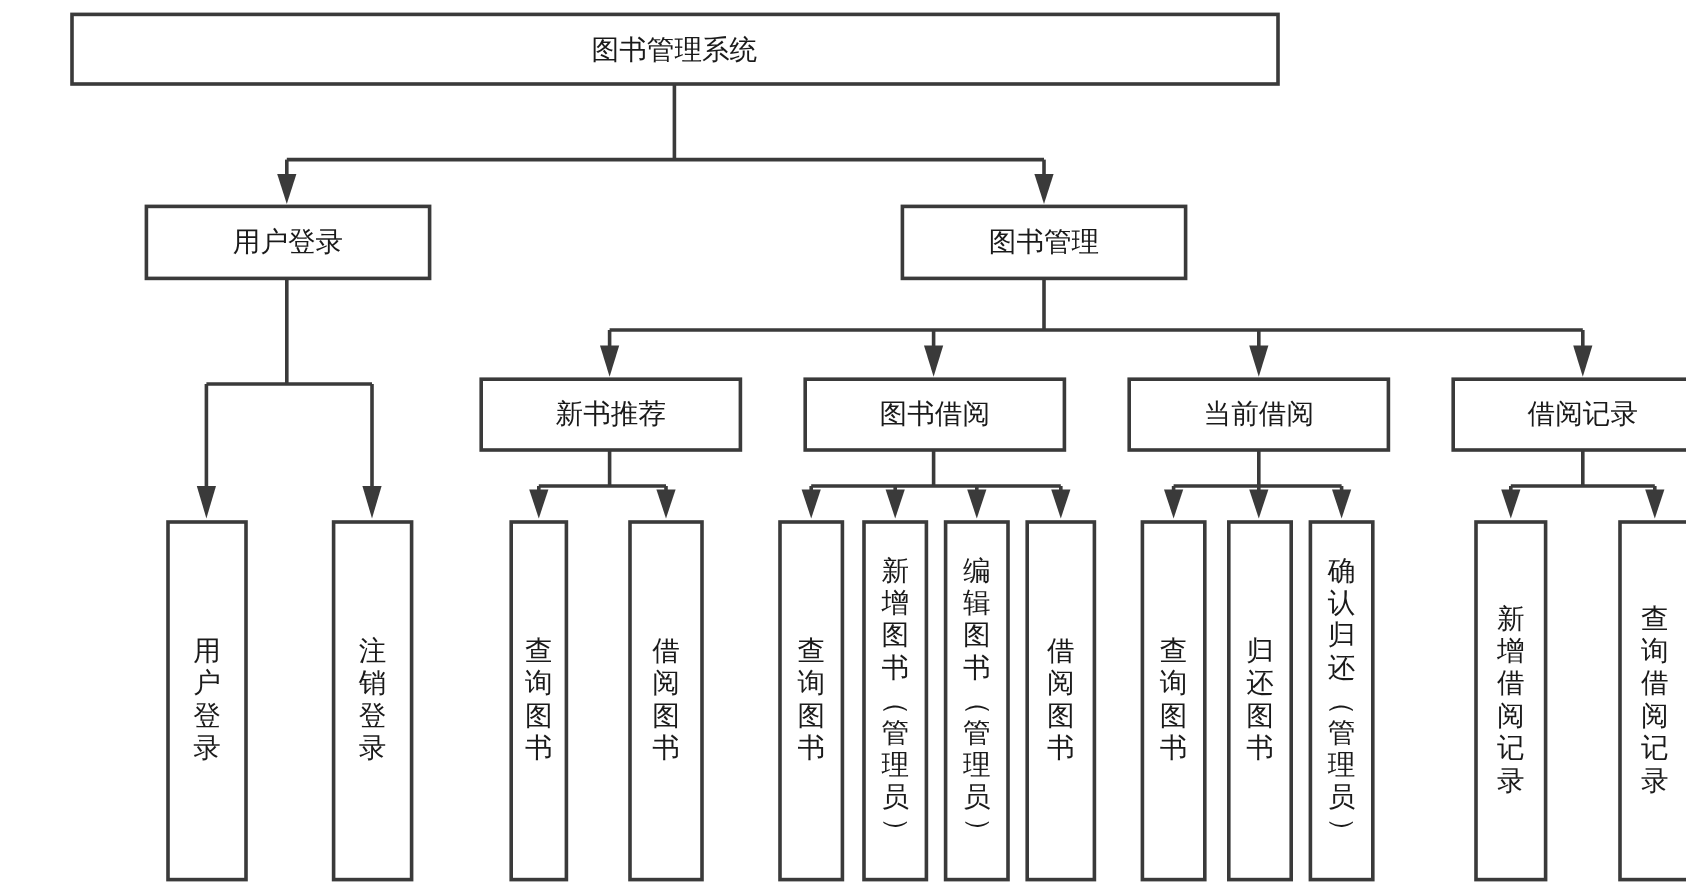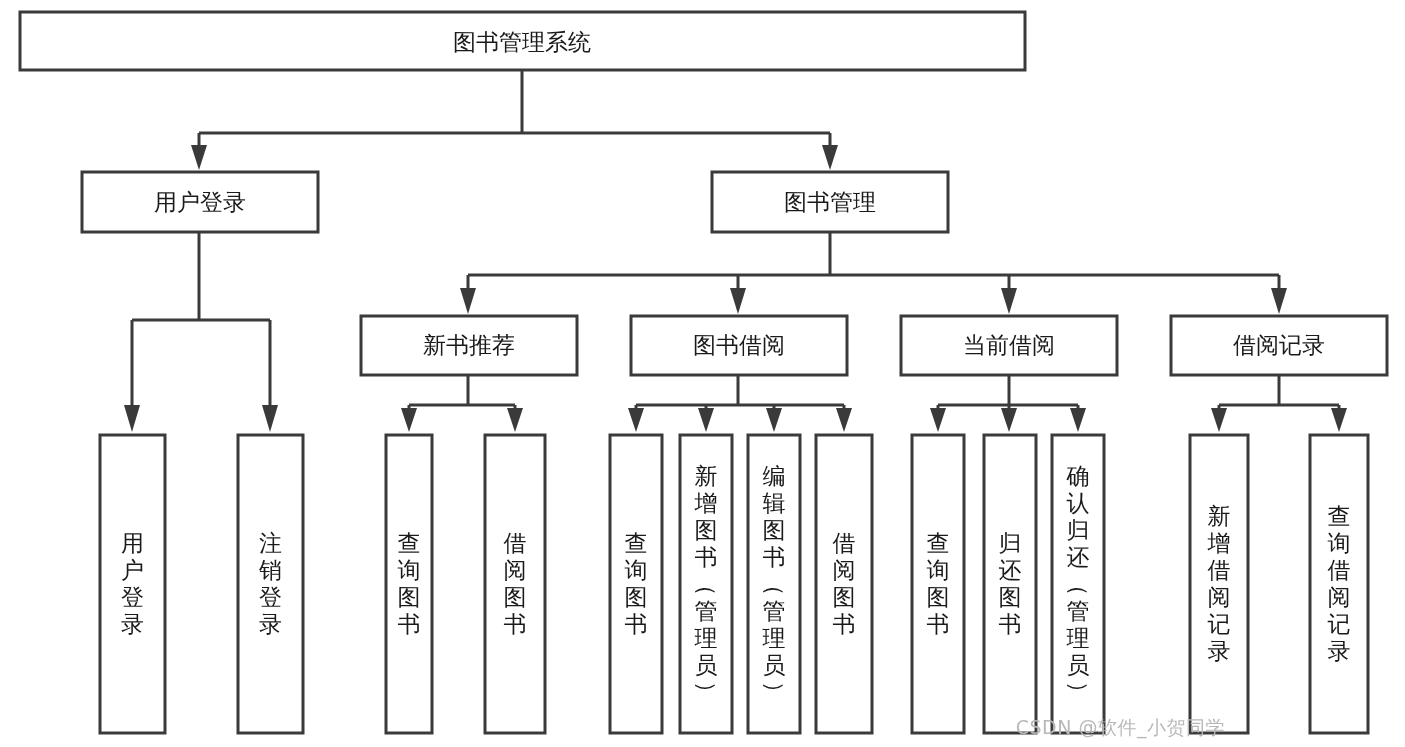--- a/index.html
+++ b/index.html
@@ -10,20 +10,21 @@
   body {
     width: 1405px;
     height: 747px;
     font-family: "DejaVu Sans", "Liberation Sans", sans-serif;
     overflow: hidden;
   }
   #diagram-root {
     position: relative;
     width: 1233px;
     height: 747px;
+    margin-left: 40px;
   }
   svg.diagram-canvas {
     position: absolute;
     top: 0;
     left: 0;
     width: 1405px;
     height: 747px;
   }
   .node-box {
     fill: #ffffff;
@@ -205,14 +206,13 @@
       <div class="leaf-label" style="left: 680px; top: 462.5px; width: 52px;"><span class="ch" style="height: 27px; line-height: 27px;">新</span><span class="ch" style="height: 27px; line-height: 27px;">增</span><span class="ch" style="height: 27px; line-height: 27px;">图</span><span class="ch" style="height: 27px; line-height: 27px;">书</span><span class="rot" style="height: 27px; line-height: 27px;">（</span><span class="ch" style="height: 27px; line-height: 27px;">管</span><span class="ch" style="height: 27px; line-height: 27px;">理</span><span class="ch" style="height: 27px; line-height: 27px;">员</span><span class="rot" style="height: 27px; line-height: 27px;">）</span></div>
       <div class="leaf-label" style="left: 748px; top: 462.5px; width: 52px;"><span class="ch" style="height: 27px; line-height: 27px;">编</span><span class="ch" style="height: 27px; line-height: 27px;">辑</span><span class="ch" style="height: 27px; line-height: 27px;">图</span><span class="ch" style="height: 27px; line-height: 27px;">书</span><span class="rot" style="height: 27px; line-height: 27px;">（</span><span class="ch" style="height: 27px; line-height: 27px;">管</span><span class="ch" style="height: 27px; line-height: 27px;">理</span><span class="ch" style="height: 27px; line-height: 27px;">员</span><span class="rot" style="height: 27px; line-height: 27px;">）</span></div>
       <div class="leaf-label" style="left: 816px; top: 530px; width: 56px;"><span class="ch" style="height: 27px; line-height: 27px;">借</span><span class="ch" style="height: 27px; line-height: 27px;">阅</span><span class="ch" style="height: 27px; line-height: 27px;">图</span><span class="ch" style="height: 27px; line-height: 27px;">书</span></div>
       <div class="leaf-label" style="left: 912px; top: 530px; width: 52px;"><span class="ch" style="height: 27px; line-height: 27px;">查</span><span class="ch" style="height: 27px; line-height: 27px;">询</span><span class="ch" style="height: 27px; line-height: 27px;">图</span><span class="ch" style="height: 27px; line-height: 27px;">书</span></div>
       <div class="leaf-label" style="left: 984px; top: 530px; width: 52px;"><span class="ch" style="height: 27px; line-height: 27px;">归</span><span class="ch" style="height: 27px; line-height: 27px;">还</span><span class="ch" style="height: 27px; line-height: 27px;">图</span><span class="ch" style="height: 27px; line-height: 27px;">书</span></div>
       <div class="leaf-label" style="left: 1052px; top: 462.5px; width: 52px;"><span class="ch" style="height: 27px; line-height: 27px;">确</span><span class="ch" style="height: 27px; line-height: 27px;">认</span><span class="ch" style="height: 27px; line-height: 27px;">归</span><span class="ch" style="height: 27px; line-height: 27px;">还</span><span class="rot" style="height: 27px; line-height: 27px;">（</span><span class="ch" style="height: 27px; line-height: 27px;">管</span><span class="ch" style="height: 27px; line-height: 27px;">理</span><span class="ch" style="height: 27px; line-height: 27px;">员</span><span class="rot" style="height: 27px; line-height: 27px;">）</span></div>
       <div class="leaf-label" style="left: 1190px; top: 503px; width: 58px;"><span class="ch" style="height: 27px; line-height: 27px;">新</span><span class="ch" style="height: 27px; line-height: 27px;">增</span><span class="ch" style="height: 27px; line-height: 27px;">借</span><span class="ch" style="height: 27px; line-height: 27px;">阅</span><span class="ch" style="height: 27px; line-height: 27px;">记</span><span class="ch" style="height: 27px; line-height: 27px;">录</span></div>
       <div class="leaf-label" style="left: 1310px; top: 503px; width: 58px;"><span class="ch" style="height: 27px; line-height: 27px;">查</span><span class="ch" style="height: 27px; line-height: 27px;">询</span><span class="ch" style="height: 27px; line-height: 27px;">借</span><span class="ch" style="height: 27px; line-height: 27px;">阅</span><span class="ch" style="height: 27px; line-height: 27px;">记</span><span class="ch" style="height: 27px; line-height: 27px;">录</span></div>
     </div>
 
-  <div class="watermark">CSDN @软件_小贺同学</div>
 </div>
 
 </body></html>

